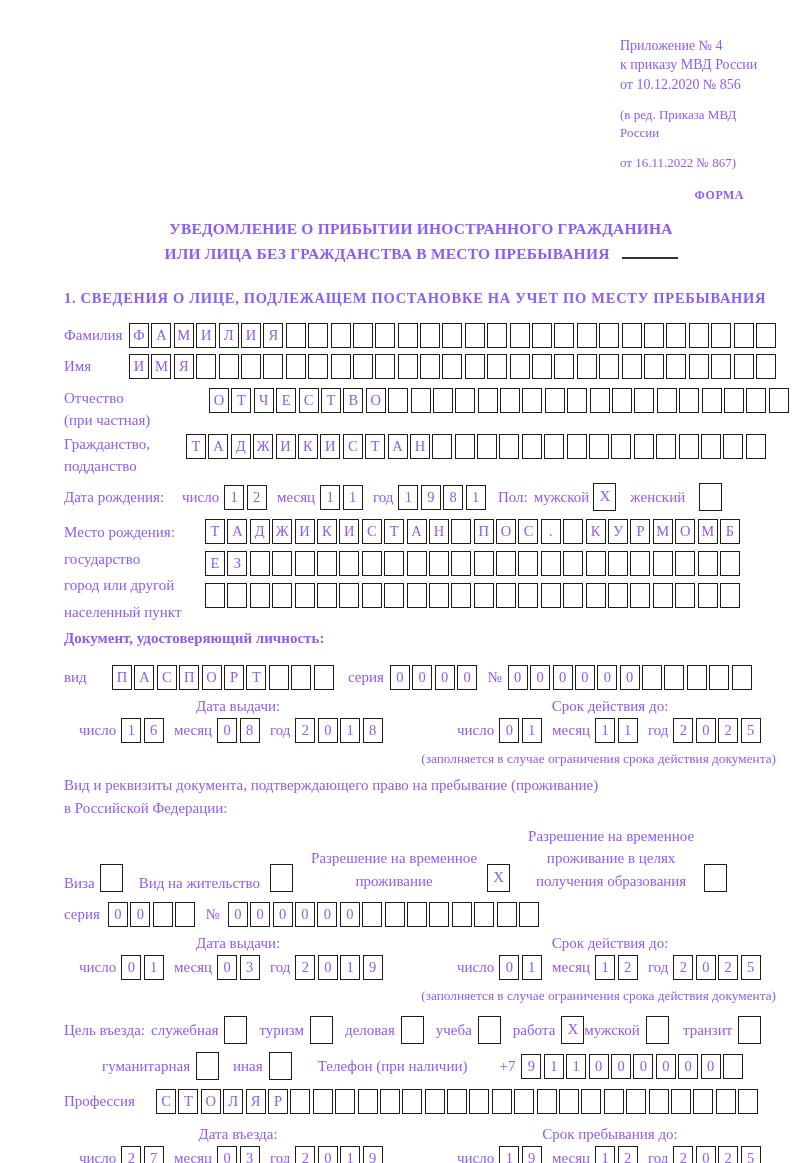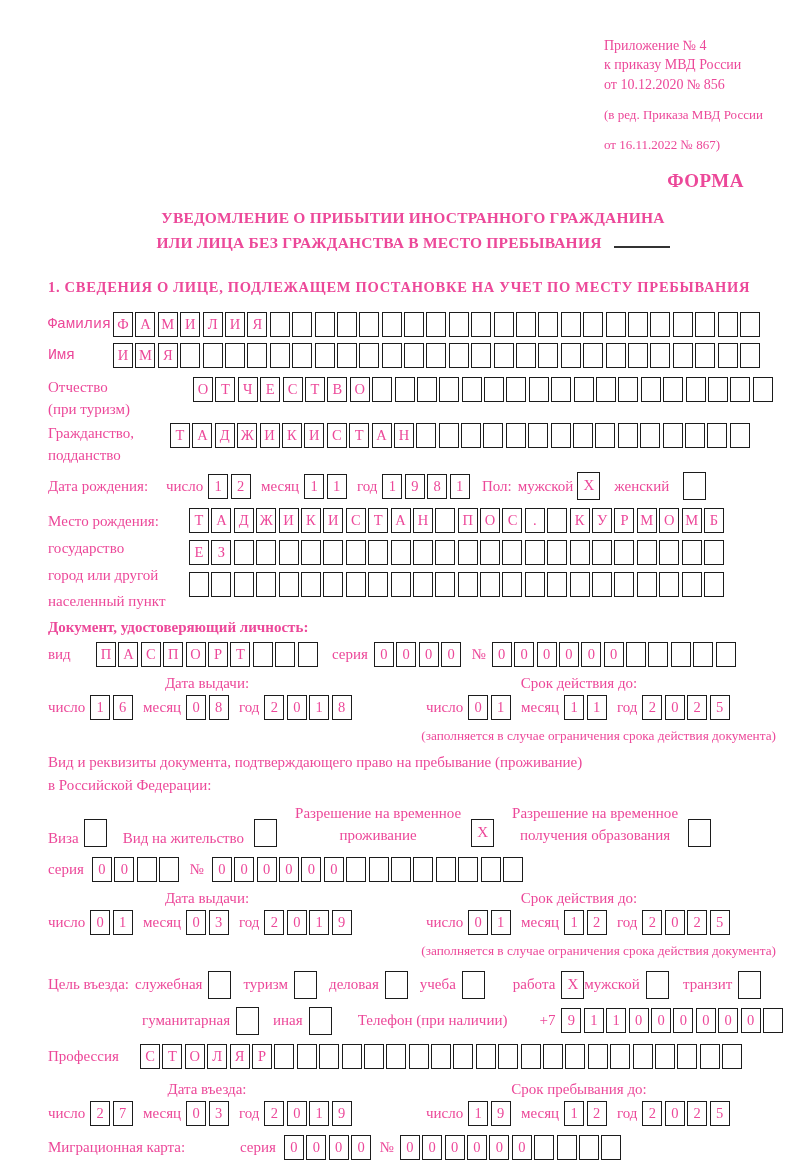--- a/index.html
+++ b/index.html
@@ -1,51 +1,51 @@
 <!DOCTYPE html>
 <html><head>
 <meta charset="utf-8">
 <style>
   * { box-sizing: border-box; }
   html, body { margin:0; padding:0; background:#ffffff; }
   .page {
     width:800px; height:1163px; overflow:hidden; position:relative;
-    font-family:"Liberation Serif", serif; color:#ec4899;
-    padding:36px 22px 0 48px; background:#fff;
+    font-family:"Liberation Serif", serif; color:#8b5cf6;
+    padding:36px 22px 0 64px; background:#fff;
   }
   .appendix { margin-left:556px; font-size:14px; line-height:1.38; }
   .appendix .small { font-size:13px;margin-top:12px; }
-  .forma { text-align:right; padding-right:34px; font-weight:bold; font-size:19px; margin-top:16px; letter-spacing:.5px; }
+  .forma { text-align:right; padding-right:34px; font-weight:bold; font-size:12px; margin-top:16px; letter-spacing:.5px; }
   .title { text-align:center; font-weight:bold; font-size:15.5px; margin-top:14px; line-height:1.6; letter-spacing:.2px; }
   .title-underline { display:inline-block; width:56px; border-bottom:2px solid #333; margin-left:12px; }
   .section-heading { font-weight:bold; font-size:14.5px; margin-top:24px; letter-spacing:.7px; white-space:nowrap; }
 
   .row { display:flex; align-items:center; margin-top:6px; }
   .row.top { align-items:flex-start; }
   .lbl { font-size:15px; flex:none; }
   .lbl2 { font-size:15px; flex:none; line-height:1.45; }
   .cells { display:inline-flex; flex:none; }
   .cell {
     width:20px; height:25px; border:1.8px solid #1c1c1c; margin-right:2.4px;
     text-align:center; line-height:22px; font-size:14.5px; flex:none; display:inline-block;
   }
   .checkbox {
     display:inline-block; width:23px; height:28px; border:1.8px solid #1c1c1c;
     text-align:center; line-height:25px; font-size:15px; flex:none;
   }
-  .w65 { width:65px;font-family:Liberation Mono, monospace; }
+  .w65 { width:65px; }
   .gap8 { margin-left:8px; margin-right:5px; } .gap4 { margin-right:5px; }
 
   .birthplace { display:flex; align-items:flex-start; margin-top:8px; }
   .bp-labels { width:141px; flex:none; font-size:15px; line-height:1.77; }
   .bp-grid .cells { margin-bottom:7px; display:flex; }
 
   .center-bold { font-weight:bold; font-size:15px; margin-top:4px; }
 
-  .dates { display:flex; margin-top:8px; }
+  .dates { display:flex; margin-top:8px;justify-content:center; }
   .date-col-l { width:378px; flex:none; }
   .date-head { text-align:center; font-size:15px; margin-bottom:3px; }
   .date-line { display:flex; align-items:center; }
   .validity-note { text-align:right; font-size:13.3px; margin-top:8px; padding-right:2px; }
 
   .plain { font-size:15px; margin-top:10px; }
   .permits { display:flex; align-items:flex-end; margin-top:8px; }
   .permit-lbl { text-align:center; font-size:15px; line-height:1.5; }
   .purpose { display:flex; align-items:center; margin-top:12px; }
   .purpose .lbl { margin-right:6px; }
@@ -138,21 +138,21 @@
         <span class="cell"></span>
         <span class="cell"></span>
         <span class="cell"></span>
         <span class="cell"></span>
       </span>
   </div>
 
   <div class="row top" style="margin-top:9px">
     <span class="lbl2" style="width:145px">
       <div>Отчество</div>
-      <div>(при туризм)</div>
+      <div>(при частная)</div>
     </span>
     <span class="cells">
         <span class="cell">О</span>
         <span class="cell">Т</span>
         <span class="cell">Ч</span>
         <span class="cell">Е</span>
         <span class="cell">С</span>
         <span class="cell">Т</span>
         <span class="cell">В</span>
         <span class="cell">О</span>
@@ -322,21 +322,21 @@
           <span class="cell"></span>
           <span class="cell"></span>
           <span class="cell"></span>
           <span class="cell"></span>
         </div>
     </div>
   </div>
 
   <div class="center-bold">Документ, удостоверяющий личность:</div>
 
-  <div class="row" style="margin-top:6px">
+  <div class="row" style="margin-top:18px">
     <span class="lbl" style="width:48px">вид</span>
     <span class="cells">
         <span class="cell">П</span>
         <span class="cell">А</span>
         <span class="cell">С</span>
         <span class="cell">П</span>
         <span class="cell">О</span>
         <span class="cell">Р</span>
         <span class="cell">Т</span>
         <span class="cell"></span>
@@ -422,20 +422,21 @@
     <span class="checkbox"></span>
     <span class="lbl" style="margin-left:16px;margin-right:10px">Вид на жительство</span>
     <span class="checkbox"></span>
     <span class="permit-lbl" style="margin-left:18px;margin-right:10px">
       <div>Разрешение на временное</div>
       <div>проживание</div>
     </span>
     <span class="checkbox">X</span>
     <span class="permit-lbl" style="margin-left:18px;margin-right:10px">
       <div>Разрешение на временное</div>
+      <div>проживание в целях</div>
       <div>получения образования</div>
     </span>
     <span class="checkbox"></span>
   </div>
 
   <div class="row" style="margin-top:10px">
     <span class="lbl" style="margin-right:8px">серия</span>
     <span class="cells">
         <span class="cell">0</span>
         <span class="cell">0</span>
@@ -512,29 +513,29 @@
   <div class="purpose">
     <span class="lbl">Цель въезда:</span>
     <span class="lbl">служебная</span>
     <span class="checkbox"></span>
     <span class="lbl" style="margin-left:12px">туризм</span>
     <span class="checkbox"></span>
     <span class="lbl" style="margin-left:12px">деловая</span>
     <span class="checkbox"></span>
     <span class="lbl" style="margin-left:12px">учеба</span>
     <span class="checkbox"></span>
-    <span class="lbl" style="margin-left:28px">работа</span>
+    <span class="lbl" style="margin-left:12px">работа</span>
     <span class="checkbox">X</span>
     <span class="lbl">мужской</span>
     <span class="checkbox"></span>
     <span class="lbl" style="margin-left:14px">транзит</span>
     <span class="checkbox"></span>
   </div>
 
-  <div class="purpose" style="margin-top:8px;margin-left:94px">
+  <div class="purpose" style="margin-top:8px;margin-left:38px">
     <span class="lbl">гуманитарная</span>
     <span class="checkbox"></span>
     <span class="lbl" style="margin-left:14px">иная</span>
     <span class="checkbox"></span>
     <span class="lbl" style="margin-left:26px">Телефон (при наличии)</span>
     <span class="lbl" style="margin-left:26px;margin-right:6px">+7</span>
     <span class="cells">
         <span class="cell">9</span>
         <span class="cell">1</span>
         <span class="cell">1</span>

